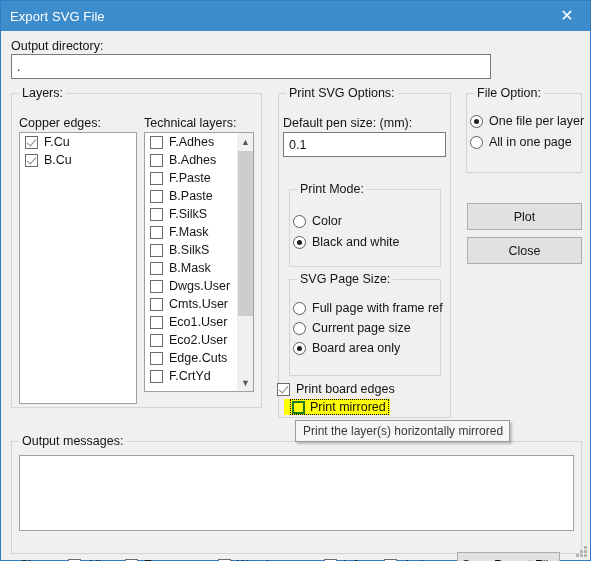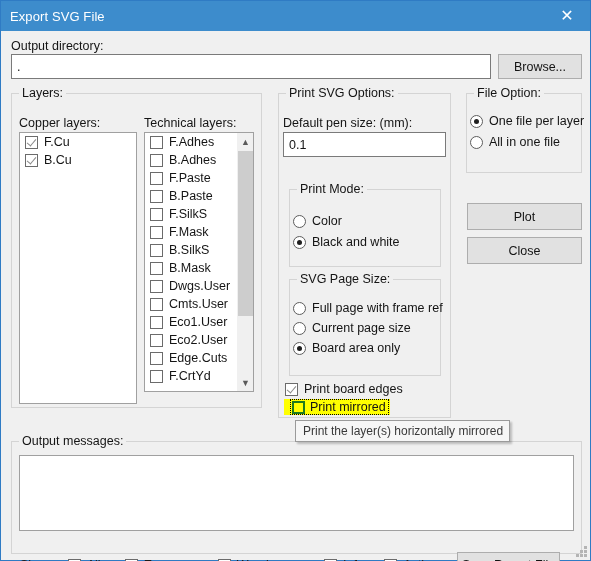--- a/index.html
+++ b/index.html
@@ -236,27 +236,26 @@
 
   <div id="titlebar">
     <span class="title">Export SVG File</span>
     <div id="closebtn">✕</div>
   </div>
 
   <div id="client">
 
     <div class="lbl" style="position:absolute;left:10px;top:8px;">Output directory:</div>
     <div class="textfield" style="position:absolute;left:10px;top:23px;width:480px;">.</div>
-    <div class="btn" style="position:absolute;left:497px;top:23px;width:84px;height:25px;">Browse...</div>
 
     <div class="group" style="left:10px;top:62px;width:251px;height:315px;">
       <span class="group-title">Layers:</span>
     </div>
 
-    <div class="lbl" style="position:absolute;left:18px;top:85px;">Copper layers:</div>
+    <div class="lbl" style="position:absolute;left:18px;top:85px;">Copper edges:</div>
     <div class="listbox" style="left:18px;top:101px;width:118px;height:272px;">
       <div id="copper-list">
           <div class="row">
             <span class="cb checked gray"></span>
             <span>F.Cu</span>
           </div>
           <div class="row">
             <span class="cb checked gray"></span>
             <span>B.Cu</span>
           </div>
@@ -362,21 +361,21 @@
         <div class="opt-row" style="margin-bottom: 6px;">
           <span class="rb"></span>
           <span>Current page size</span>
         </div>
         <div class="opt-row" style="margin-bottom: 6px;">
           <span class="rb on"></span>
           <span>Board area only</span>
         </div>
       </div>
 
-    <div class="opt-row" style="position:absolute;left:284px;top:351px;justify-content:flex-end;">
+    <div class="opt-row" style="position:absolute;left:276px;top:351px;justify-content:flex-end;">
       <span class="cb checked gray"></span>
       <span>Print board edges</span>
     </div>
 
     <div id="print-mirrored-row" style="left:283px;top:368px;">
       <span class="focusbox">
         <span class="cb"></span>
         <span class="pm-label">Print mirrored</span>
       </span>
     </div>
@@ -384,21 +383,21 @@
     <div class="group" style="left:465px;top:62px;width:116px;height:80px;">
       <span class="group-title">File Option:</span>
     </div>
     <div id="file-option-opts" style="position:absolute;left:469px;top:83px;">
         <div class="opt-row" style="margin-bottom: 7px;">
           <span class="rb on"></span>
           <span>One file per layer</span>
         </div>
         <div class="opt-row" style="margin-bottom: 7px;">
           <span class="rb"></span>
-          <span>All in one file</span>
+          <span>All in one page</span>
         </div>
       </div>
 
     <div class="btn" style="position:absolute;left:466px;top:172px;width:115px;height:27px;">Plot</div>
     <div class="btn" style="position:absolute;left:466px;top:206px;width:115px;height:27px;">Close</div>
 
     <div id="tooltip" style="left:294px;top:389px;">Print the layer(s) horizontally mirrored</div>
 
     <div class="group" style="left:10px;top:410px;width:571px;height:113px;">
       <span class="group-title">Output messages:</span>

